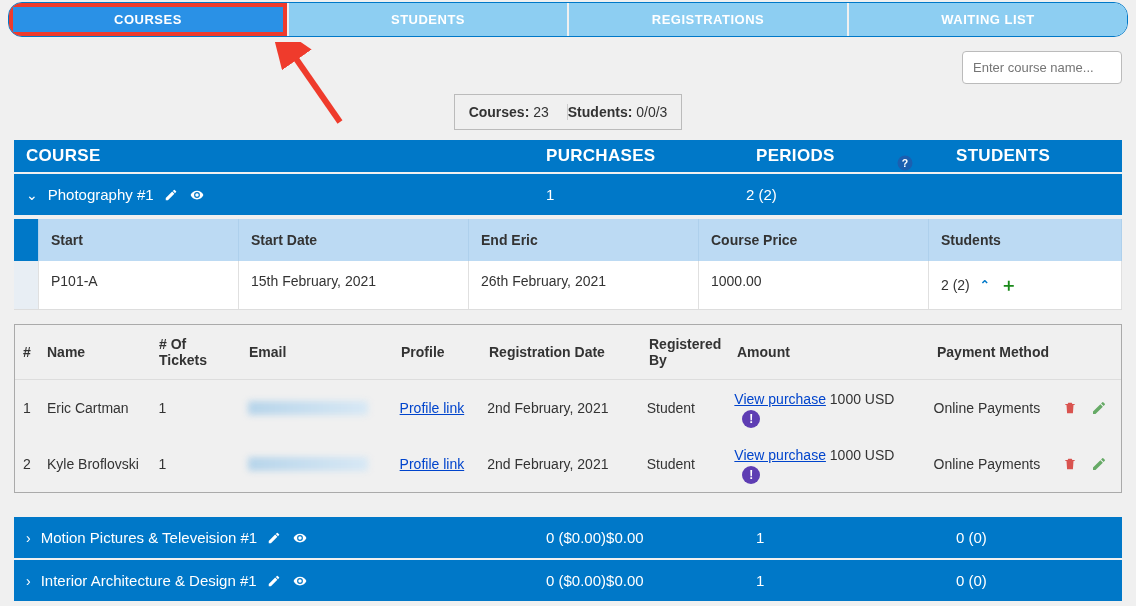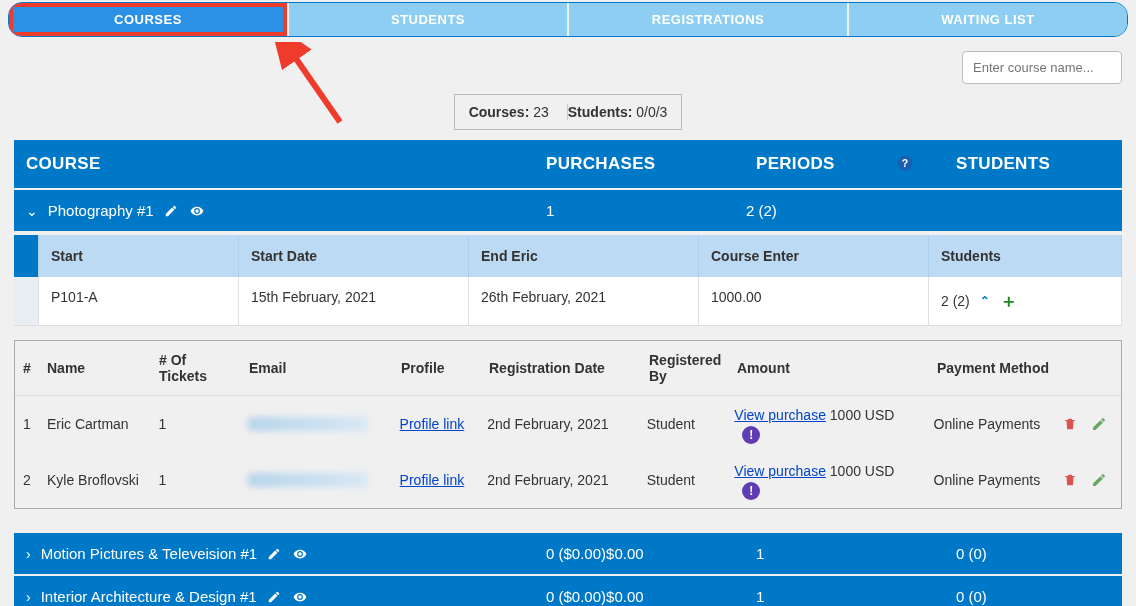--- a/index.html
+++ b/index.html
@@ -9,21 +9,21 @@
 .tab{flex:1;padding:9px 0;text-align:center;background:#8dcef2;color:#fff;font-size:13px;font-weight:600;letter-spacing:.5px;cursor:pointer}
 .tab.active{background:#2a91e6;position:relative}
 .tab.highlighted{outline:4px solid #ef3b2c;outline-offset:-4px}
 .search-wrap{display:flex;justify-content:flex-end;padding:12px 14px 10px}
 .search{width:160px;padding:8px 10px;border:1px solid #bbb;border-radius:4px;font-size:13px;color:#666}
 .stats-wrap{display:flex;justify-content:center;padding:0 14px 10px}
 .stats{border:1px solid #bbb;padding:9px 14px;display:flex;gap:18px;font-size:14px}
 .stats .sep{border-left:1px solid #ccc;}
 .stats b{font-weight:700}
 .header-row{display:flex;background:#0078c8;color:#fff;font-weight:700;font-size:17px;letter-spacing:.3px;margin:0 14px}
-.header-row .cell{padding:14px 12px}
+.header-row .cell{padding:6px 12px}
 .c-course{width:520px}
 .c-purch{width:210px}
 .c-periods{width:200px;position:relative}
 .c-students{flex:1}
 .help-icon{position:absolute;right:30px;top:14px;width:18px;height:18px}
 .expand-row{display:flex;background:#0078c8;color:#fff;margin:0 14px;border-top:2px solid #f0f0f0;align-items:center;font-size:15px}
 .expand-row .c-course{display:flex;align-items:center;gap:10px;padding:12px 12px}
 .expand-row .cell{padding:12px 12px}
 .chev{font-size:14px}
 .sub-head{display:flex;background:#bcdaf3;font-weight:600;font-size:14px;margin:4px 14px 0}
@@ -123,21 +123,21 @@
   </div>
   <div class="cell c-periods">1</div>
   <div class="cell c-students">2 (2)</div>
 </div>
 
 <div class="sub-head">
   <div class="scell sc-blank"></div>
   <div class="scell sc-code">Start</div>
   <div class="scell sc-start">Start Date</div>
   <div class="scell sc-end">End Eric</div>
-  <div class="scell sc-price">Course Enter</div>
+  <div class="scell sc-price">Course Price</div>
   <div class="scell sc-stud">Students</div>
 </div>
 
 <div class="sub-row">
   <div class="scell sc-blank"></div>
   <div class="scell sc-code">P101-A</div>
   <div class="scell sc-start">15th February, 2021</div>
   <div class="scell sc-end">26th February, 2021</div>
   <div class="scell sc-price">1000.00</div>
   <div class="scell sc-stud">

